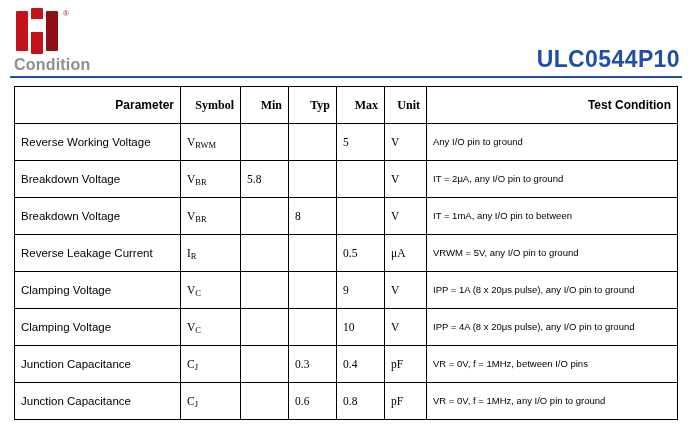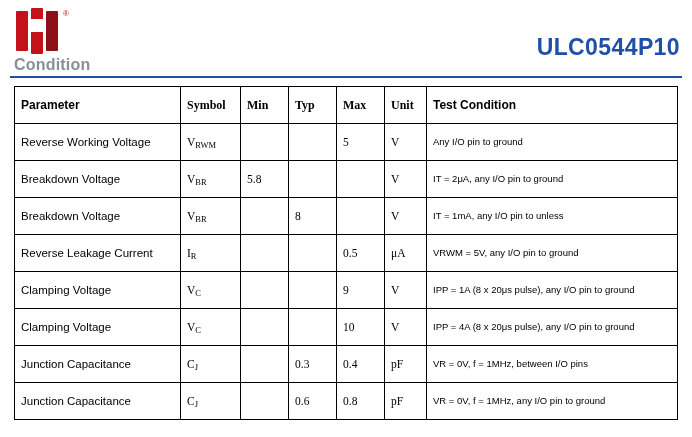--- a/index.html
+++ b/index.html
@@ -68,21 +68,21 @@
   .logo-text {
     margin-top: 2px;
     font-size: 16px;
     font-weight: bold;
     color: #8a8f96;
     letter-spacing: 0.2px;
   }
   .part-number {
     position: absolute;
     right: 12px;
-    top: 34px;
+    top: 46px;
     font-size: 23px;
     font-weight: bold;
     color: #1f4fa8;
     letter-spacing: 0.4px;
     margin-left: 15px;
   }
   .header-rule {
     position: absolute;
     left: 10px;
     right: 10px;
@@ -113,21 +113,21 @@
   }
   table.ec th, table.ec td {
     border: 1px solid #000;
     padding: 5px 6px;
     vertical-align: middle;
     line-height: 1.25;
   }
   table.ec th {
     font-weight: bold;
     font-size: 12px;
-    text-align: left;
+    text-align: right;
     height: 26px;
   }
   table.ec th.c, table.ec td.c {
     font-family: Liberation Serif, serif;
   }
   table.ec td {
     height: 26px;
     margin-top: 17px;
   }
   .col-param  { width: 166px; }
@@ -208,21 +208,21 @@
         <td class="c">V</td>
         <td class="sc">IT = 2μA, any I/O pin to ground</td>
       </tr>
       <tr>
         <td>Breakdown Voltage</td>
         <td class="c"><span>V</span><sub>BR</sub></td>
         <td class="c"></td>
         <td class="c">8</td>
         <td class="c"></td>
         <td class="c">V</td>
-        <td class="sc">IT = 1mA, any I/O pin to unless</td>
+        <td class="sc">IT = 1mA, any I/O pin to between</td>
       </tr>
       <tr>
         <td>Reverse Leakage Current</td>
         <td class="c"><span>I</span><sub>R</sub></td>
         <td class="c"></td>
         <td class="c"></td>
         <td class="c">0.5</td>
         <td class="c">μA</td>
         <td class="sc">VRWM = 5V, any I/O pin to ground</td>
       </tr>

